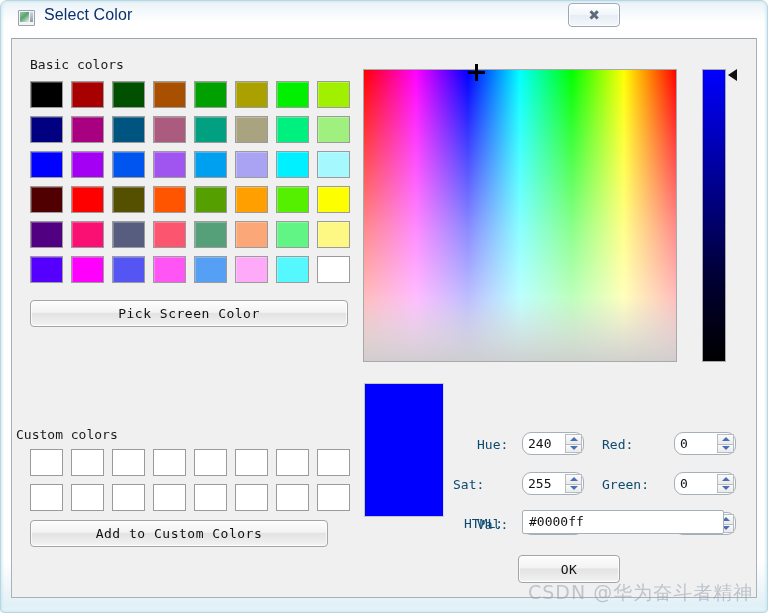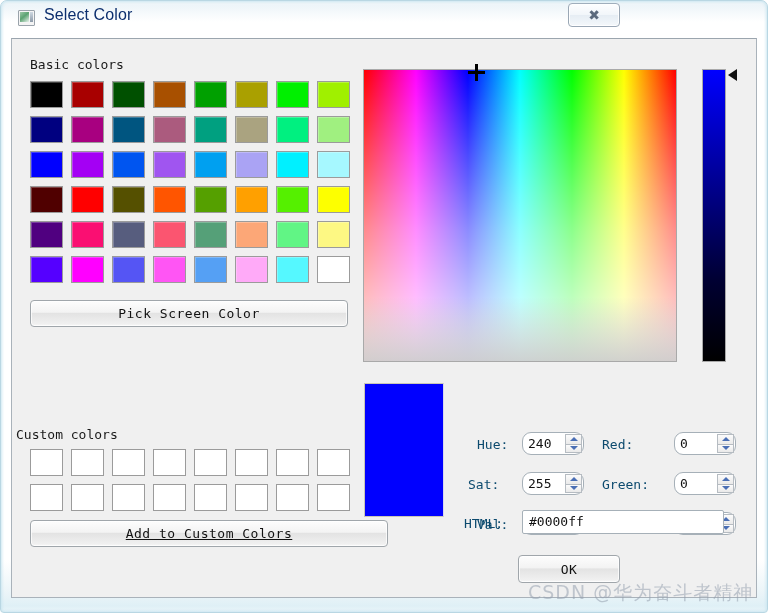--- a/index.html
+++ b/index.html
@@ -174,21 +174,21 @@
     justify-content: center;
     letter-spacing: .5px;
     box-shadow: inset 0 0 0 1px rgba(255,255,255,.75);
   }
   #pick-screen-color-button {
     left: 18px; top: 261px;
     width: 318px; height: 27px;
   }
   #add-custom-colors-button {
     left: 18px; top: 481px;
-    width: 358px; height: 27px; text-decoration: underline;
+    width: 298px; height: 27px;
   }
   #ok-button {
     left: 506px; top: 516px;
     width: 102px; height: 28px;
   }
   #cancel-button {
     left: 620px; top: 516px;
     width: 102px; height: 28px;
   }
 
@@ -446,21 +446,21 @@
 
     <div class="field-label" style="left:465px; top:398px; width:35px;">Hue:</div>
     <div class="spin-wrap" style="left:510px; top:393px; width:62px;">
       <span class="spin-value">240</span>
       <span class="spin-buttons">
         <span class="spin-up"></span>
         <span class="spin-down"></span>
       </span>
     </div>
 
-    <div class="field-label" style="left:456px; top:438px; width:35px;">Sat:</div>
+    <div class="field-label" style="left:441px; top:438px; width:35px;">Sat:</div>
     <div class="spin-wrap" style="left:510px; top:433px; width:62px;">
       <span class="spin-value">255</span>
       <span class="spin-buttons">
         <span class="spin-up"></span>
         <span class="spin-down"></span>
       </span>
     </div>
 
     <div class="field-label" style="left:465px; top:478px; width:35px;">Val:</div>
     <div class="spin-wrap" style="left:510px; top:433px; top:473px; width:62px;">

